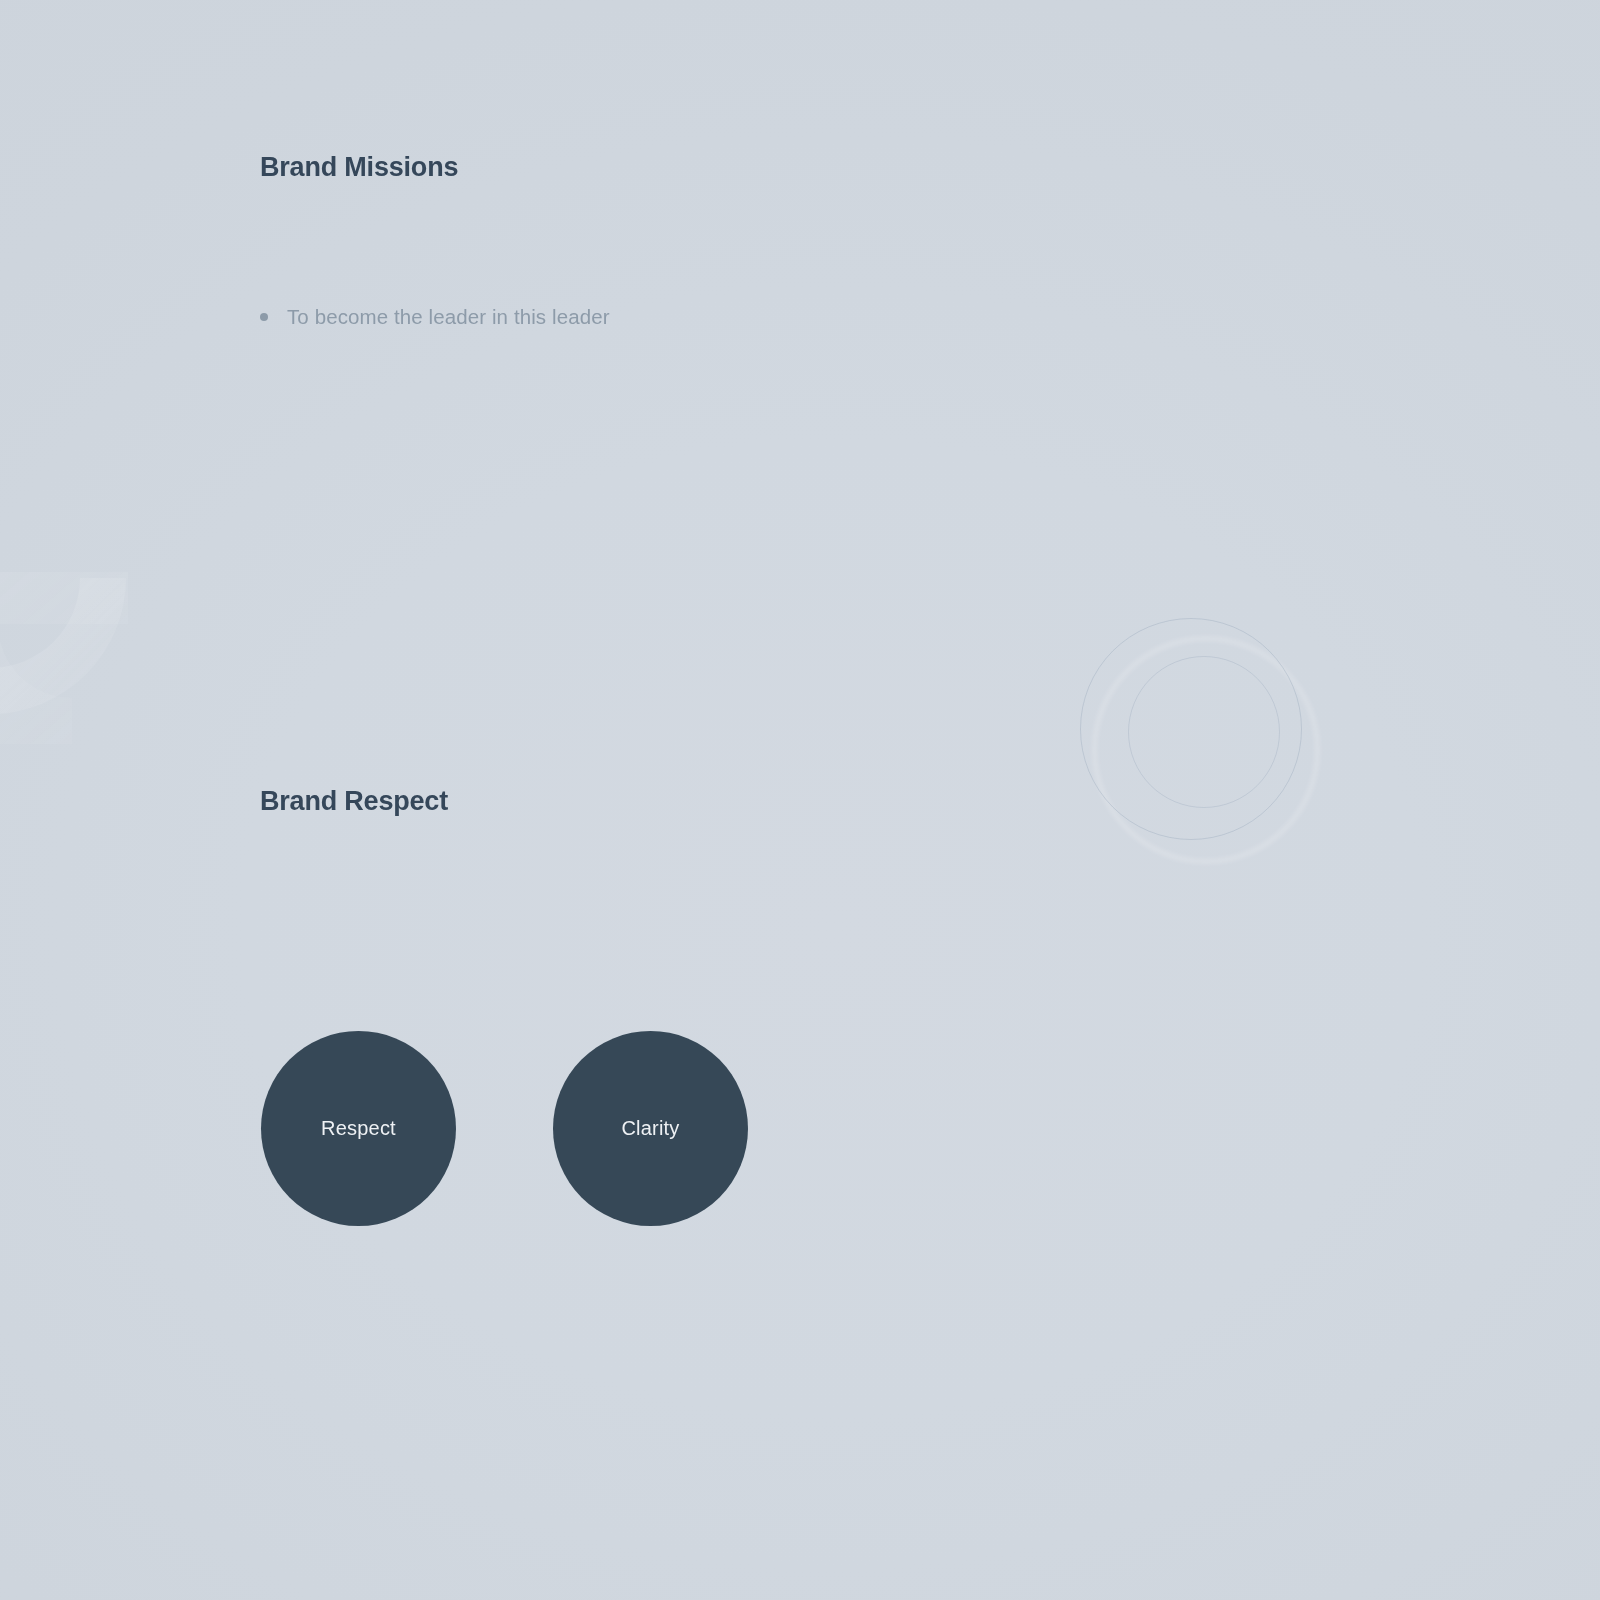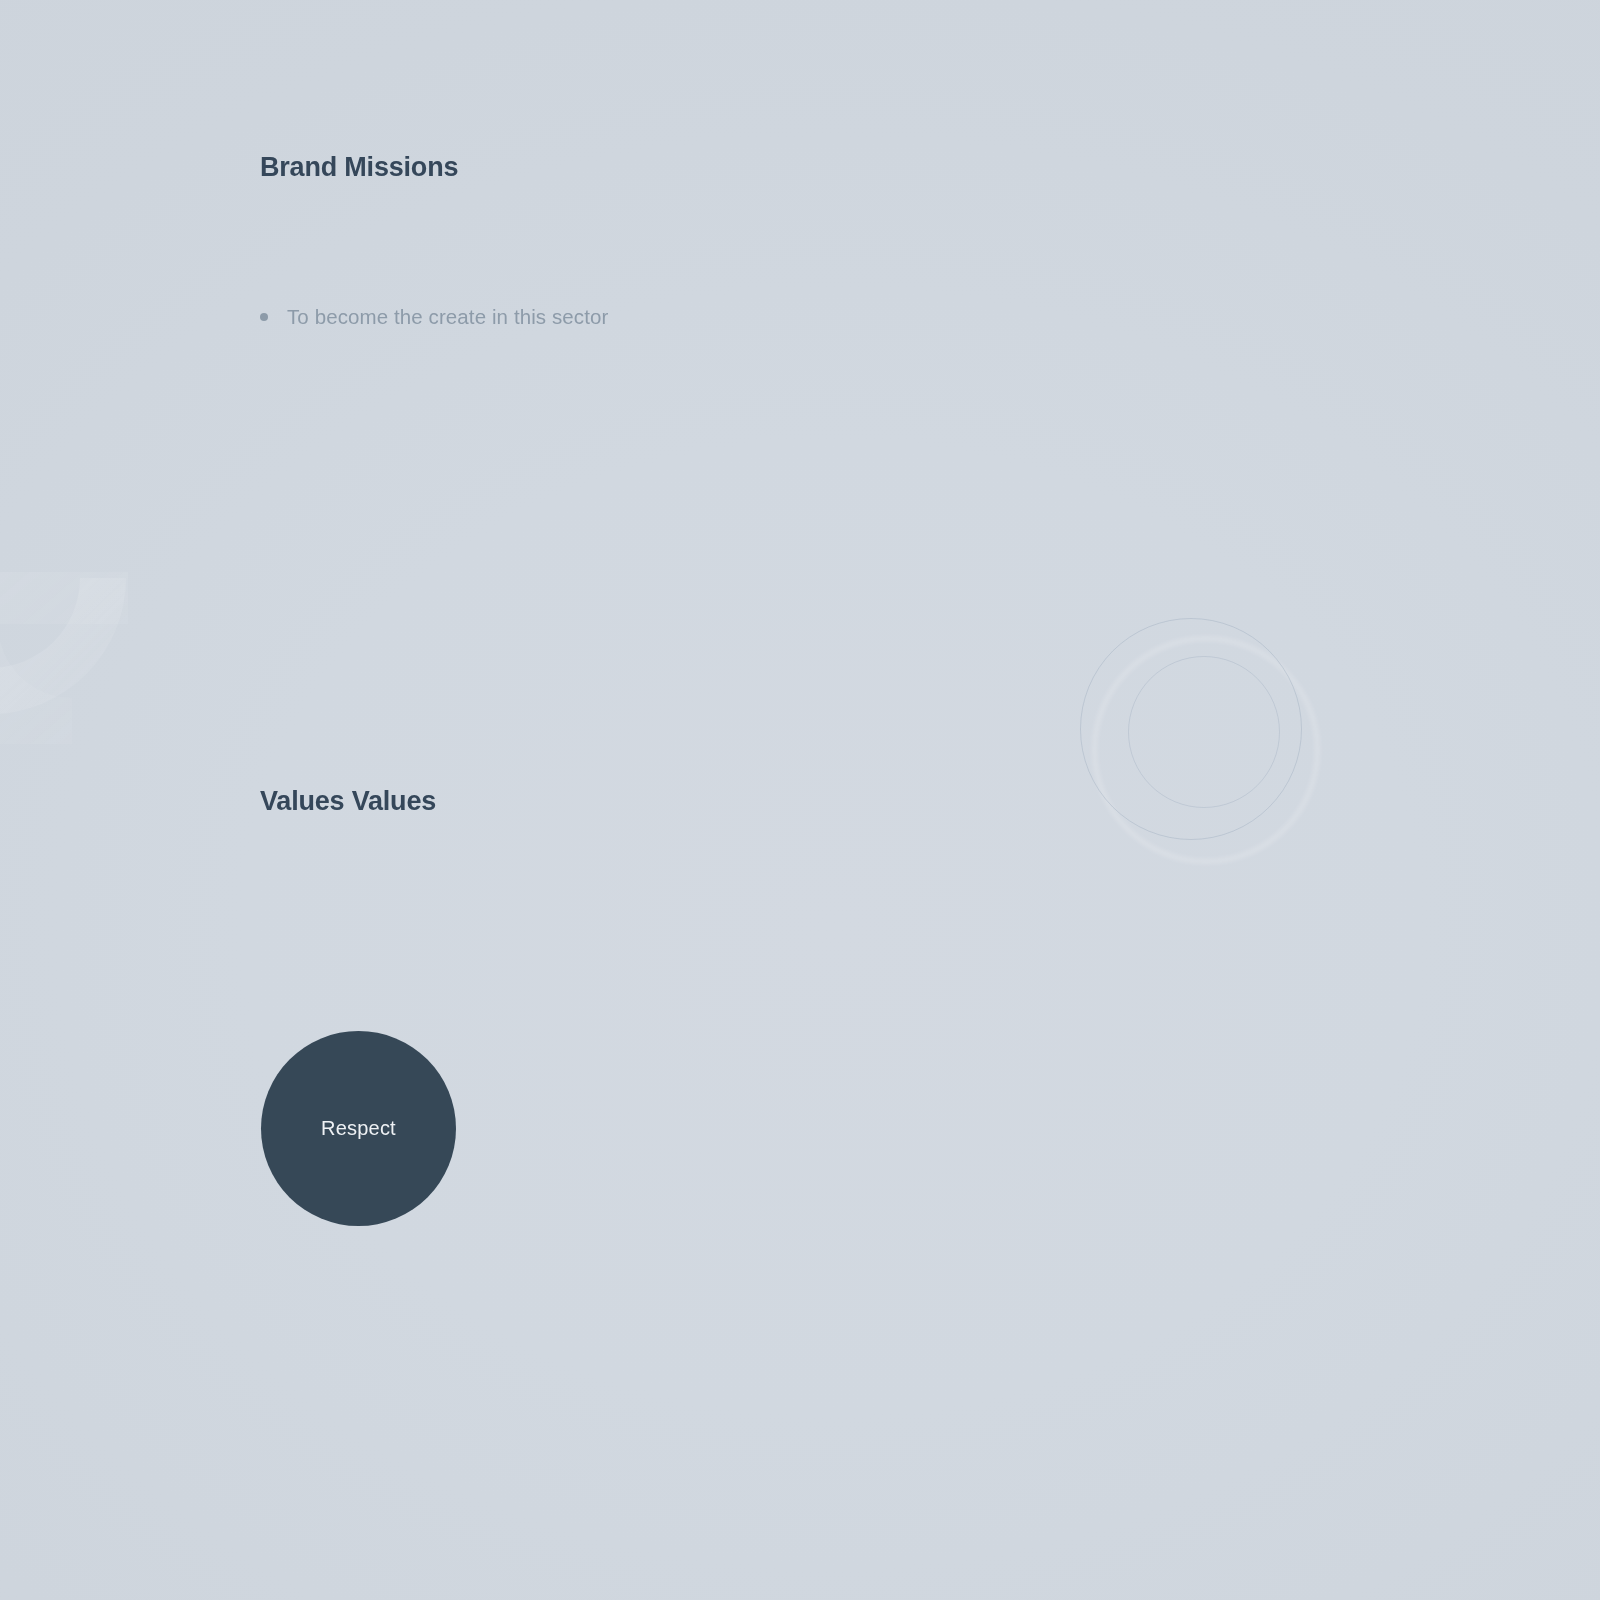--- a/index.html
+++ b/index.html
@@ -195,26 +195,29 @@
     </div>
   </div>
 
   <div class="content">
 
     <h2 class="section-heading heading-missions">Brand Missions</h2>
 
     <ul class="mission-list">
       <li class="mission-item">
         <span class="mission-bullet"></span>
-        <span>To become the create in this sector</span>
+        <span>To become the leader in this leader</span>
       </li>
     </ul>
 
-    <h2 class="section-heading heading-values">Values Values</h2>
+    <h2 class="section-heading heading-values">Brand Respect</h2>
 
     <div class="values-row">
       <div class="value-circle">
         <span class="value-label">Respect</span>
       </div>
+      <div class="value-circle">
+        <span class="value-label">Clarity</span>
+      </div>
     </div>
 
   </div>
 </div>
 
 </body></html>

